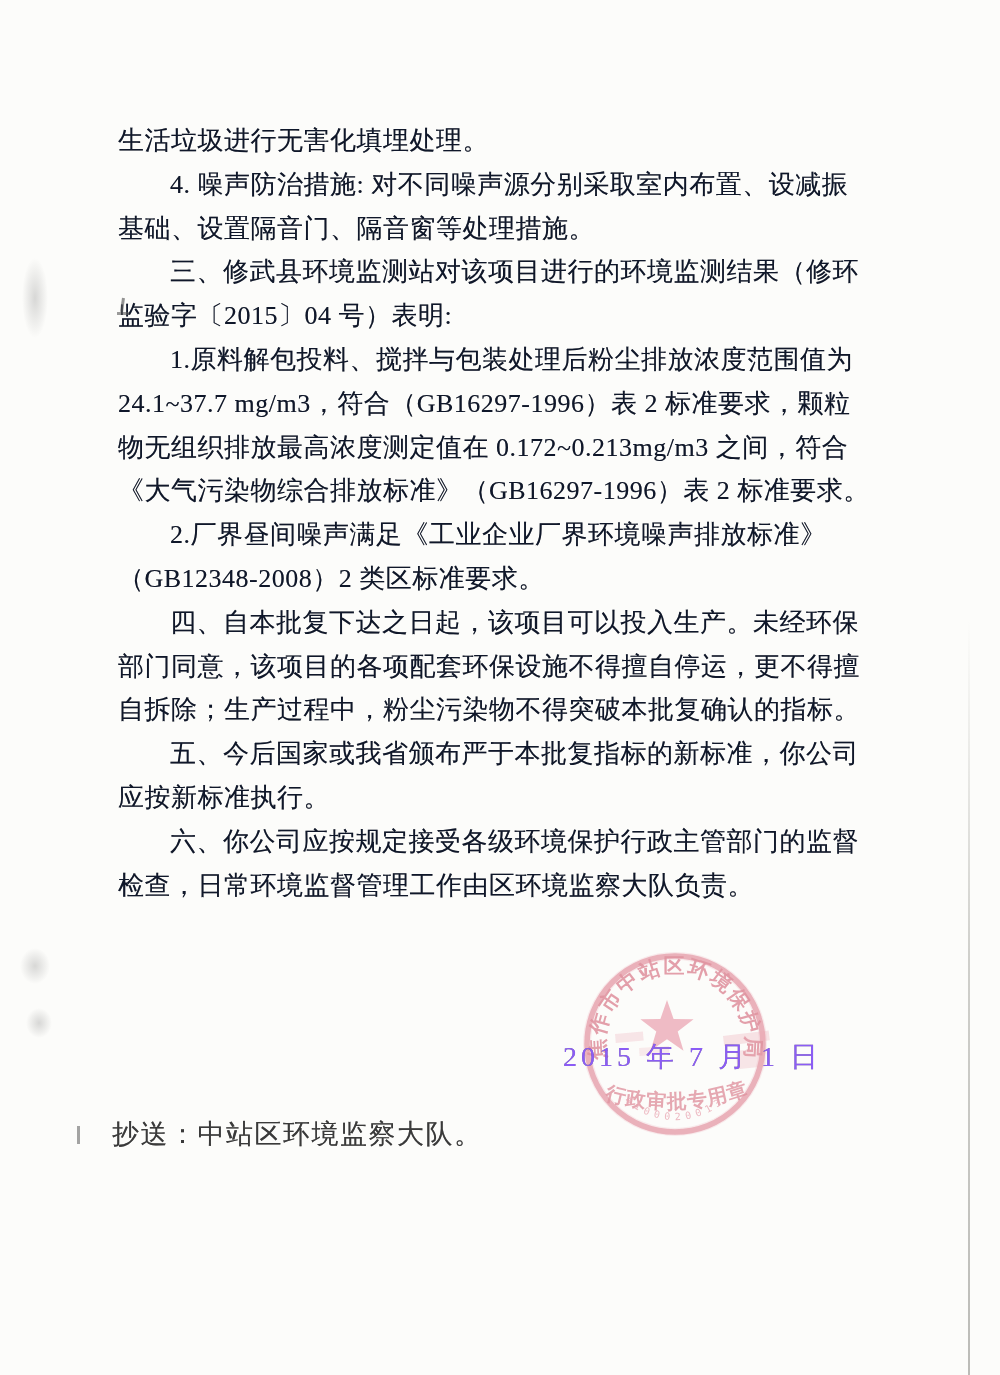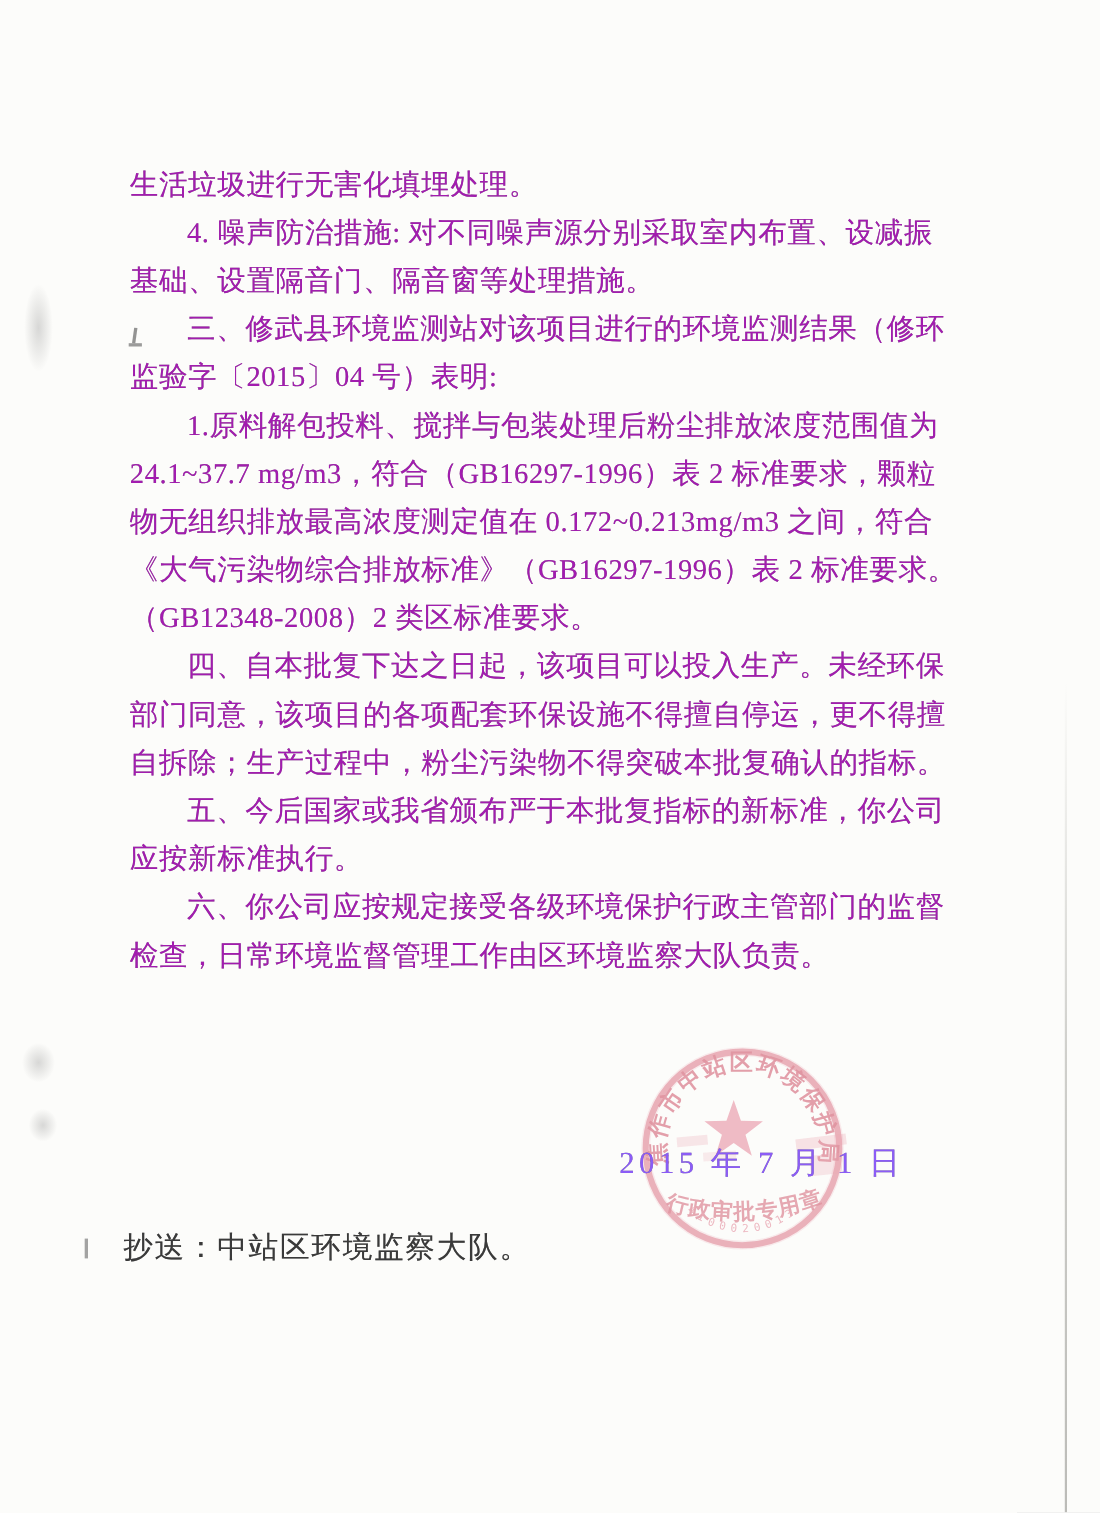--- a/index.html
+++ b/index.html
@@ -14,24 +14,23 @@
     overflow: hidden;
     color: #3b3b3b;
   }
   
   .body-text {
     position: absolute;
     left: 118px; top: 119px; width: 775px;
     font-size: 26px;
     line-height: 43.8px;
     letter-spacing: 0.5px;
-    color: #a21caf;
+    color: #0f172a;
     text-shadow: 0 0 0.6px rgba(60,60,60,0.55);
     white-space: nowrap;
-    margin-top: 27px;
   }
   .body-text .line { height: 43.8px; }
   .body-text .in { padding-left: 52px; }
 
   
   .date-line {
     position: absolute;
     left: 563px; top: 1038px;
     font-size: 28px;
     letter-spacing: 4px;
@@ -92,20 +91,21 @@
   <div class="body-text">
     <div class="line">生活垃圾进行无害化填埋处理。</div>
     <div class="line in">4. 噪声防治措施: 对不同噪声源分别采取室内布置、设减振</div>
     <div class="line">基础、设置隔音门、隔音窗等处理措施。</div>
     <div class="line in">三、修武县环境监测站对该项目进行的环境监测结果（修环</div>
     <div class="line">监验字〔2015〕04 号）表明:</div>
     <div class="line in">1.原料解包投料、搅拌与包装处理后粉尘排放浓度范围值为</div>
     <div class="line">24.1~37.7 mg/m3，符合（GB16297-1996）表 2 标准要求，颗粒</div>
     <div class="line">物无组织排放最高浓度测定值在 0.172~0.213mg/m3 之间，符合</div>
     <div class="line">《大气污染物综合排放标准》（GB16297-1996）表 2 标准要求。</div>
+    <div class="line in">2.厂界昼间噪声满足《工业企业厂界环境噪声排放标准》</div>
     <div class="line">（GB12348-2008）2 类区标准要求。</div>
     <div class="line in">四、自本批复下达之日起，该项目可以投入生产。未经环保</div>
     <div class="line">部门同意，该项目的各项配套环保设施不得擅自停运，更不得擅</div>
     <div class="line">自拆除；生产过程中，粉尘污染物不得突破本批复确认的指标。</div>
     <div class="line in">五、今后国家或我省颁布严于本批复指标的新标准，你公司</div>
     <div class="line">应按新标准执行。</div>
     <div class="line in">六、你公司应按规定接受各级环境保护行政主管部门的监督</div>
     <div class="line">检查，日常环境监督管理工作由区环境监察大队负责。</div>
   </div>
 

